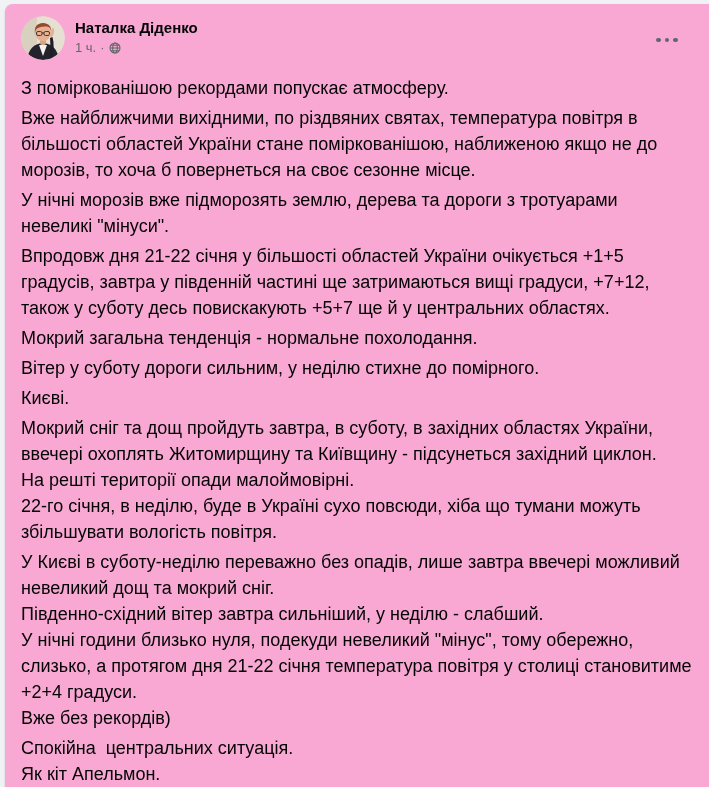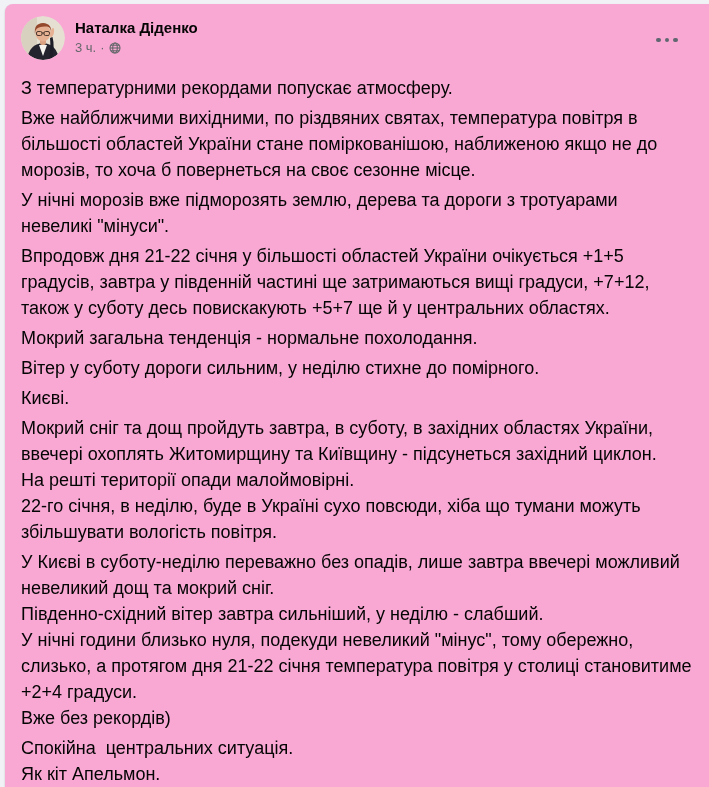--- a/index.html
+++ b/index.html
@@ -99,21 +99,21 @@
 
           <path d="M30 22 Q34 18 33 13 Q32.5 11.5 31 12.5 Q29 15 28.5 19 Z" fill="#e6b092"></path>
           <path d="M31 44 Q34 30 31.5 21 L29 22 Q30 32 28 44 Z" fill="#1d1d27"></path>
         </g>
       </svg>
     </div>
 
     <div class="header-text">
       <div class="author">Наталка Діденко</div>
       <div class="meta">
-        <span class="timestamp">3 ч.</span>
+        <span class="timestamp">1 ч.</span>
         <span class="sep">·</span>
         <span class="globe">
           <svg width="12" height="12" viewBox="0 0 12 12" fill="none" stroke="#65676b" stroke-width="1.1">
             <circle cx="6" cy="6" r="5"></circle>
             <ellipse cx="6" cy="6" rx="2.3" ry="5"></ellipse>
             <line x1="1" y1="6" x2="11" y2="6"></line>
             <line x1="1.7" y1="3.2" x2="10.3" y2="3.2"></line>
             <line x1="1.7" y1="8.8" x2="10.3" y2="8.8"></line>
           </svg>
         </span>
@@ -123,21 +123,21 @@
     <div class="menu-btn">
       <span class="dots">
           <i></i>
           <i></i>
           <i></i>
         </span>
     </div>
   </div>
 
   <div class="post-body">
-    <p>З температурними рекордами попускає атмосферу.</p>
+    <p>З поміркованішою рекордами попускає атмосферу.</p>
     <p>Вже найближчими вихідними, по різдвяних святах, температура повітря в більшості областей України стане поміркованішою, наближеною якщо не до морозів, то хоча б повернеться на своє сезонне місце.</p>
     <p>У нічні морозів вже підморозять землю, дерева та дороги з тротуарами невеликі "мінуси".</p>
     <p>Впродовж дня 21-22 січня у більшості областей України очікується +1+5 градусів, завтра у південній частині ще затримаються вищі градуси, +7+12, також у суботу десь повискакують +5+7 ще й у центральних областях.</p>
     <p>Мокрий загальна тенденція - нормальне похолодання.</p>
     <p>Вітер у суботу дороги сильним, у неділю стихне до помірного.</p>
     <p>Києві.</p>
     <p>Мокрий сніг та дощ пройдуть завтра, в суботу, в західних областях України, ввечері охоплять Житомирщину та Київщину - підсунеться західний циклон.
 На решті території опади малоймовірні.
 22-го січня, в неділю, буде в Україні сухо повсюди, хіба що тумани можуть збільшувати вологість повітря.</p>
     <p>У Києві в суботу-неділю переважно без опадів, лише завтра ввечері можливий невеликий дощ та мокрий сніг.

